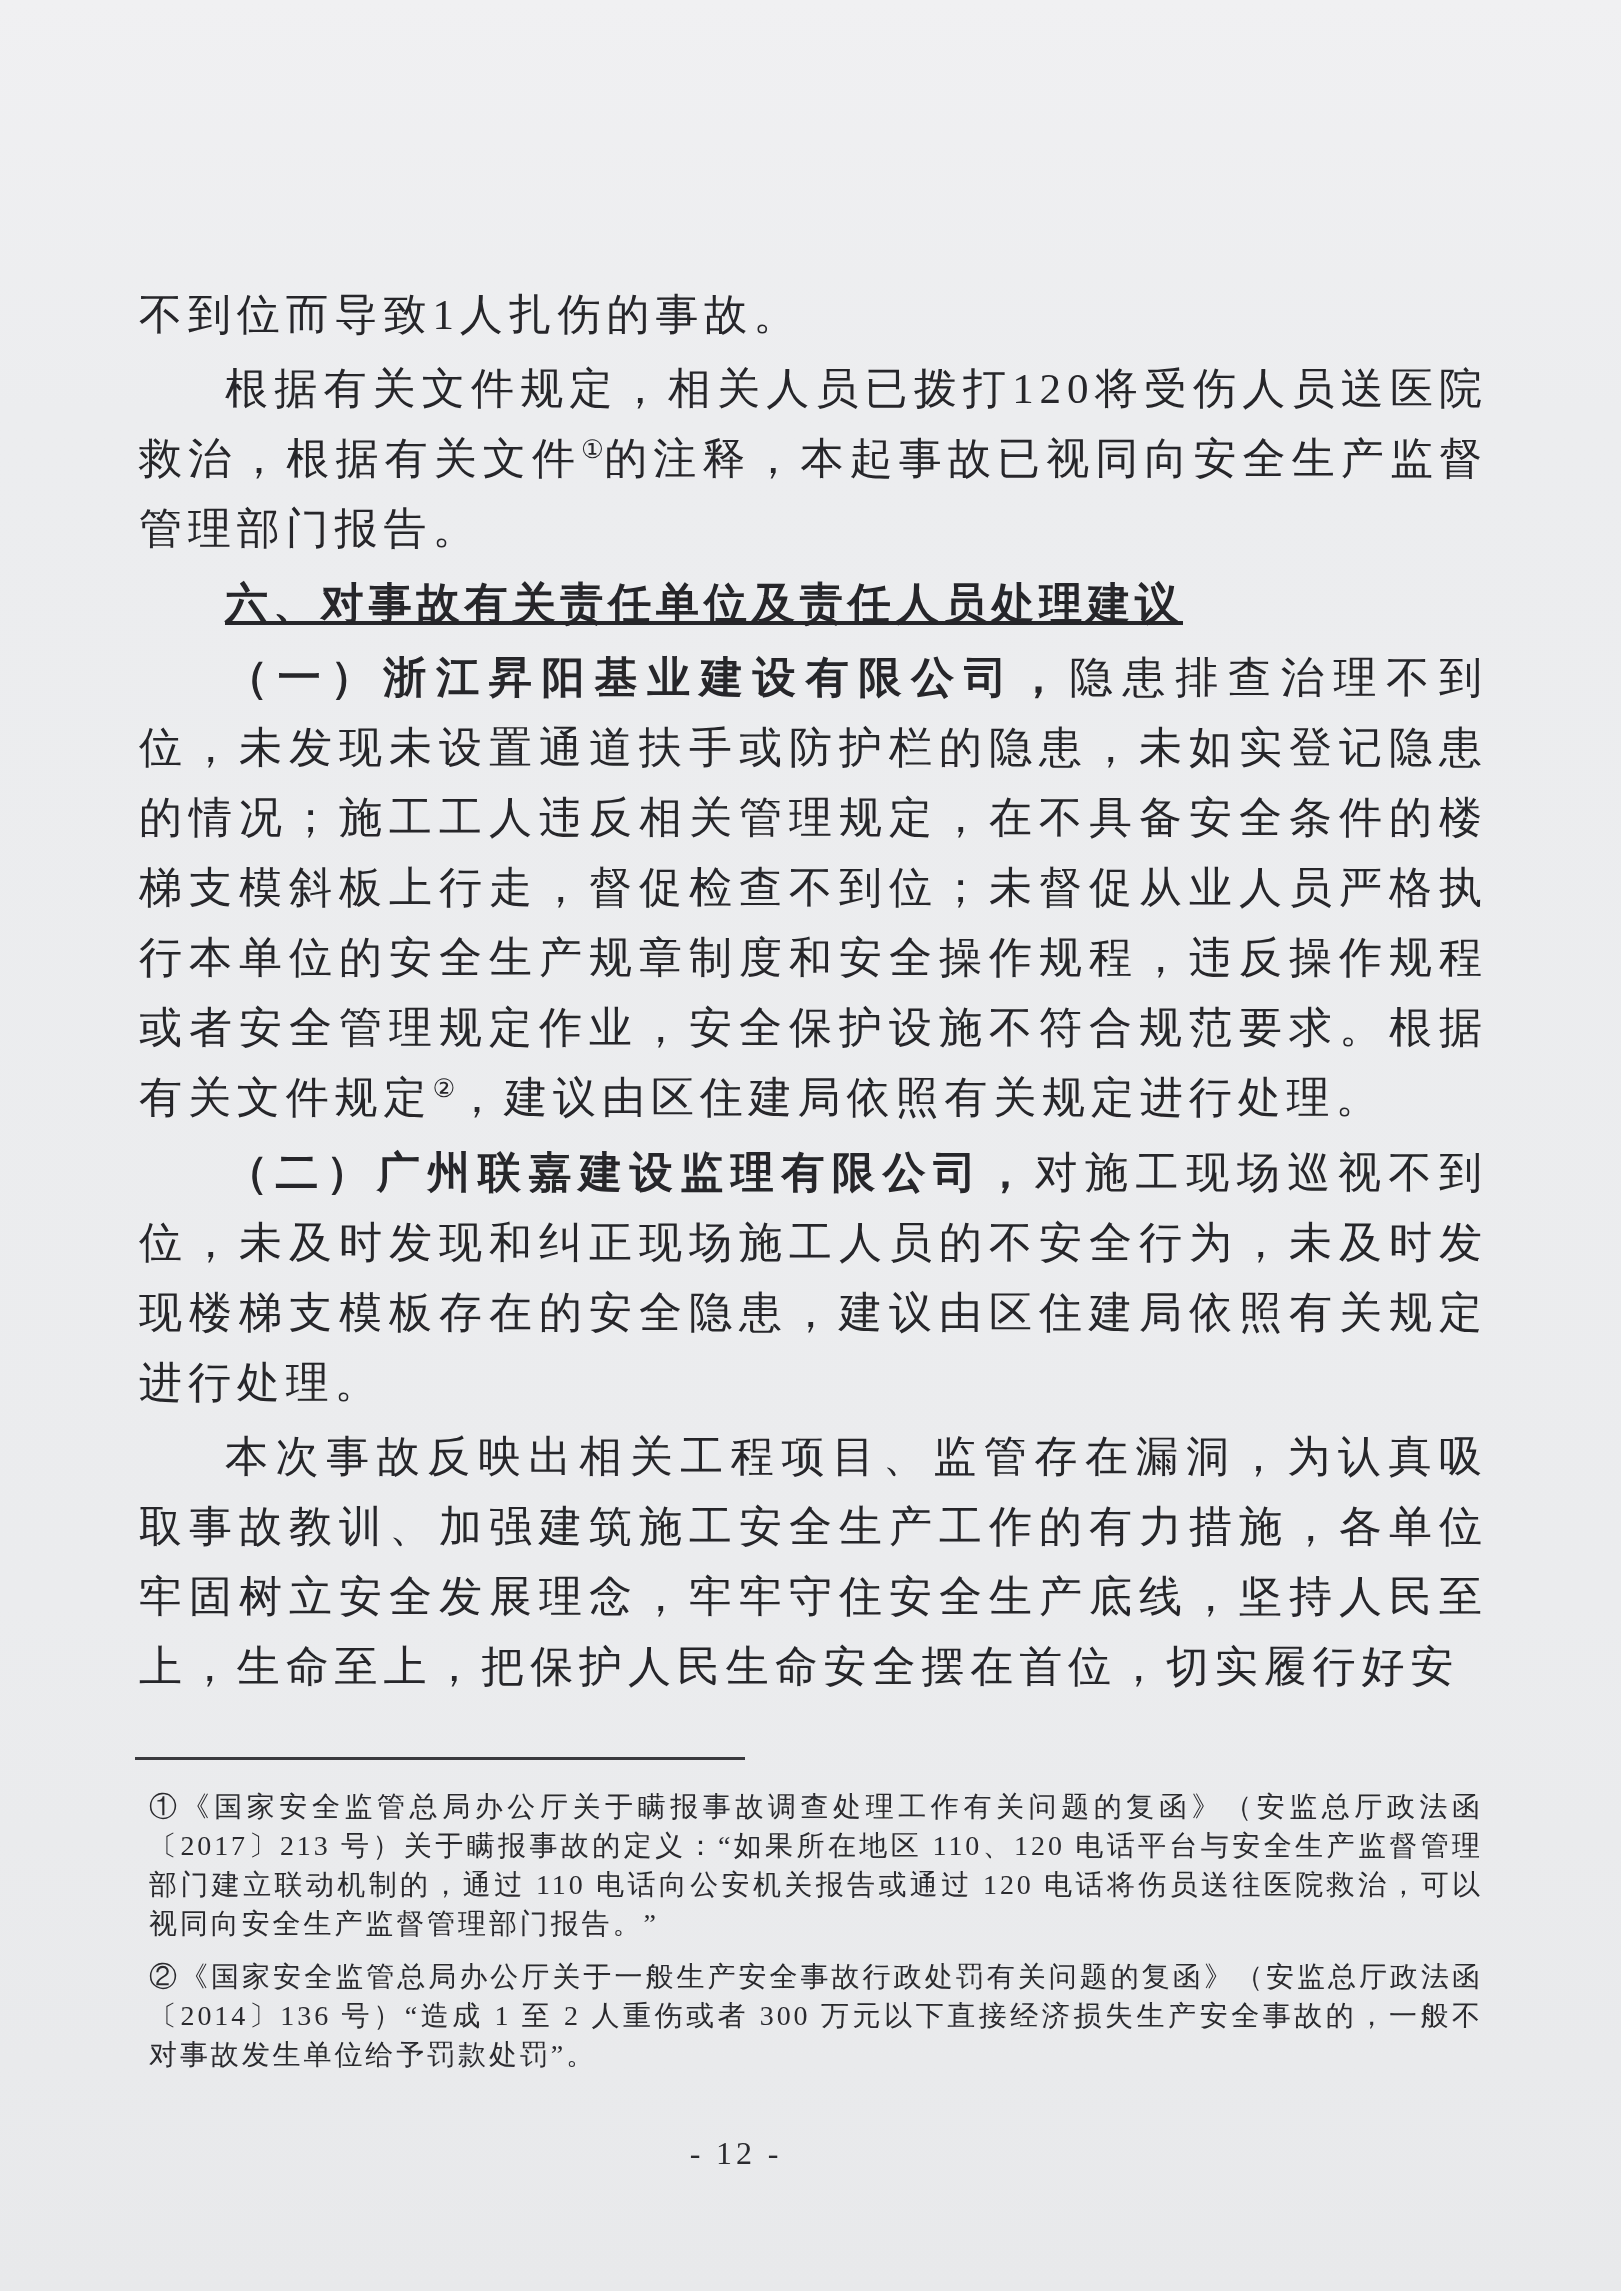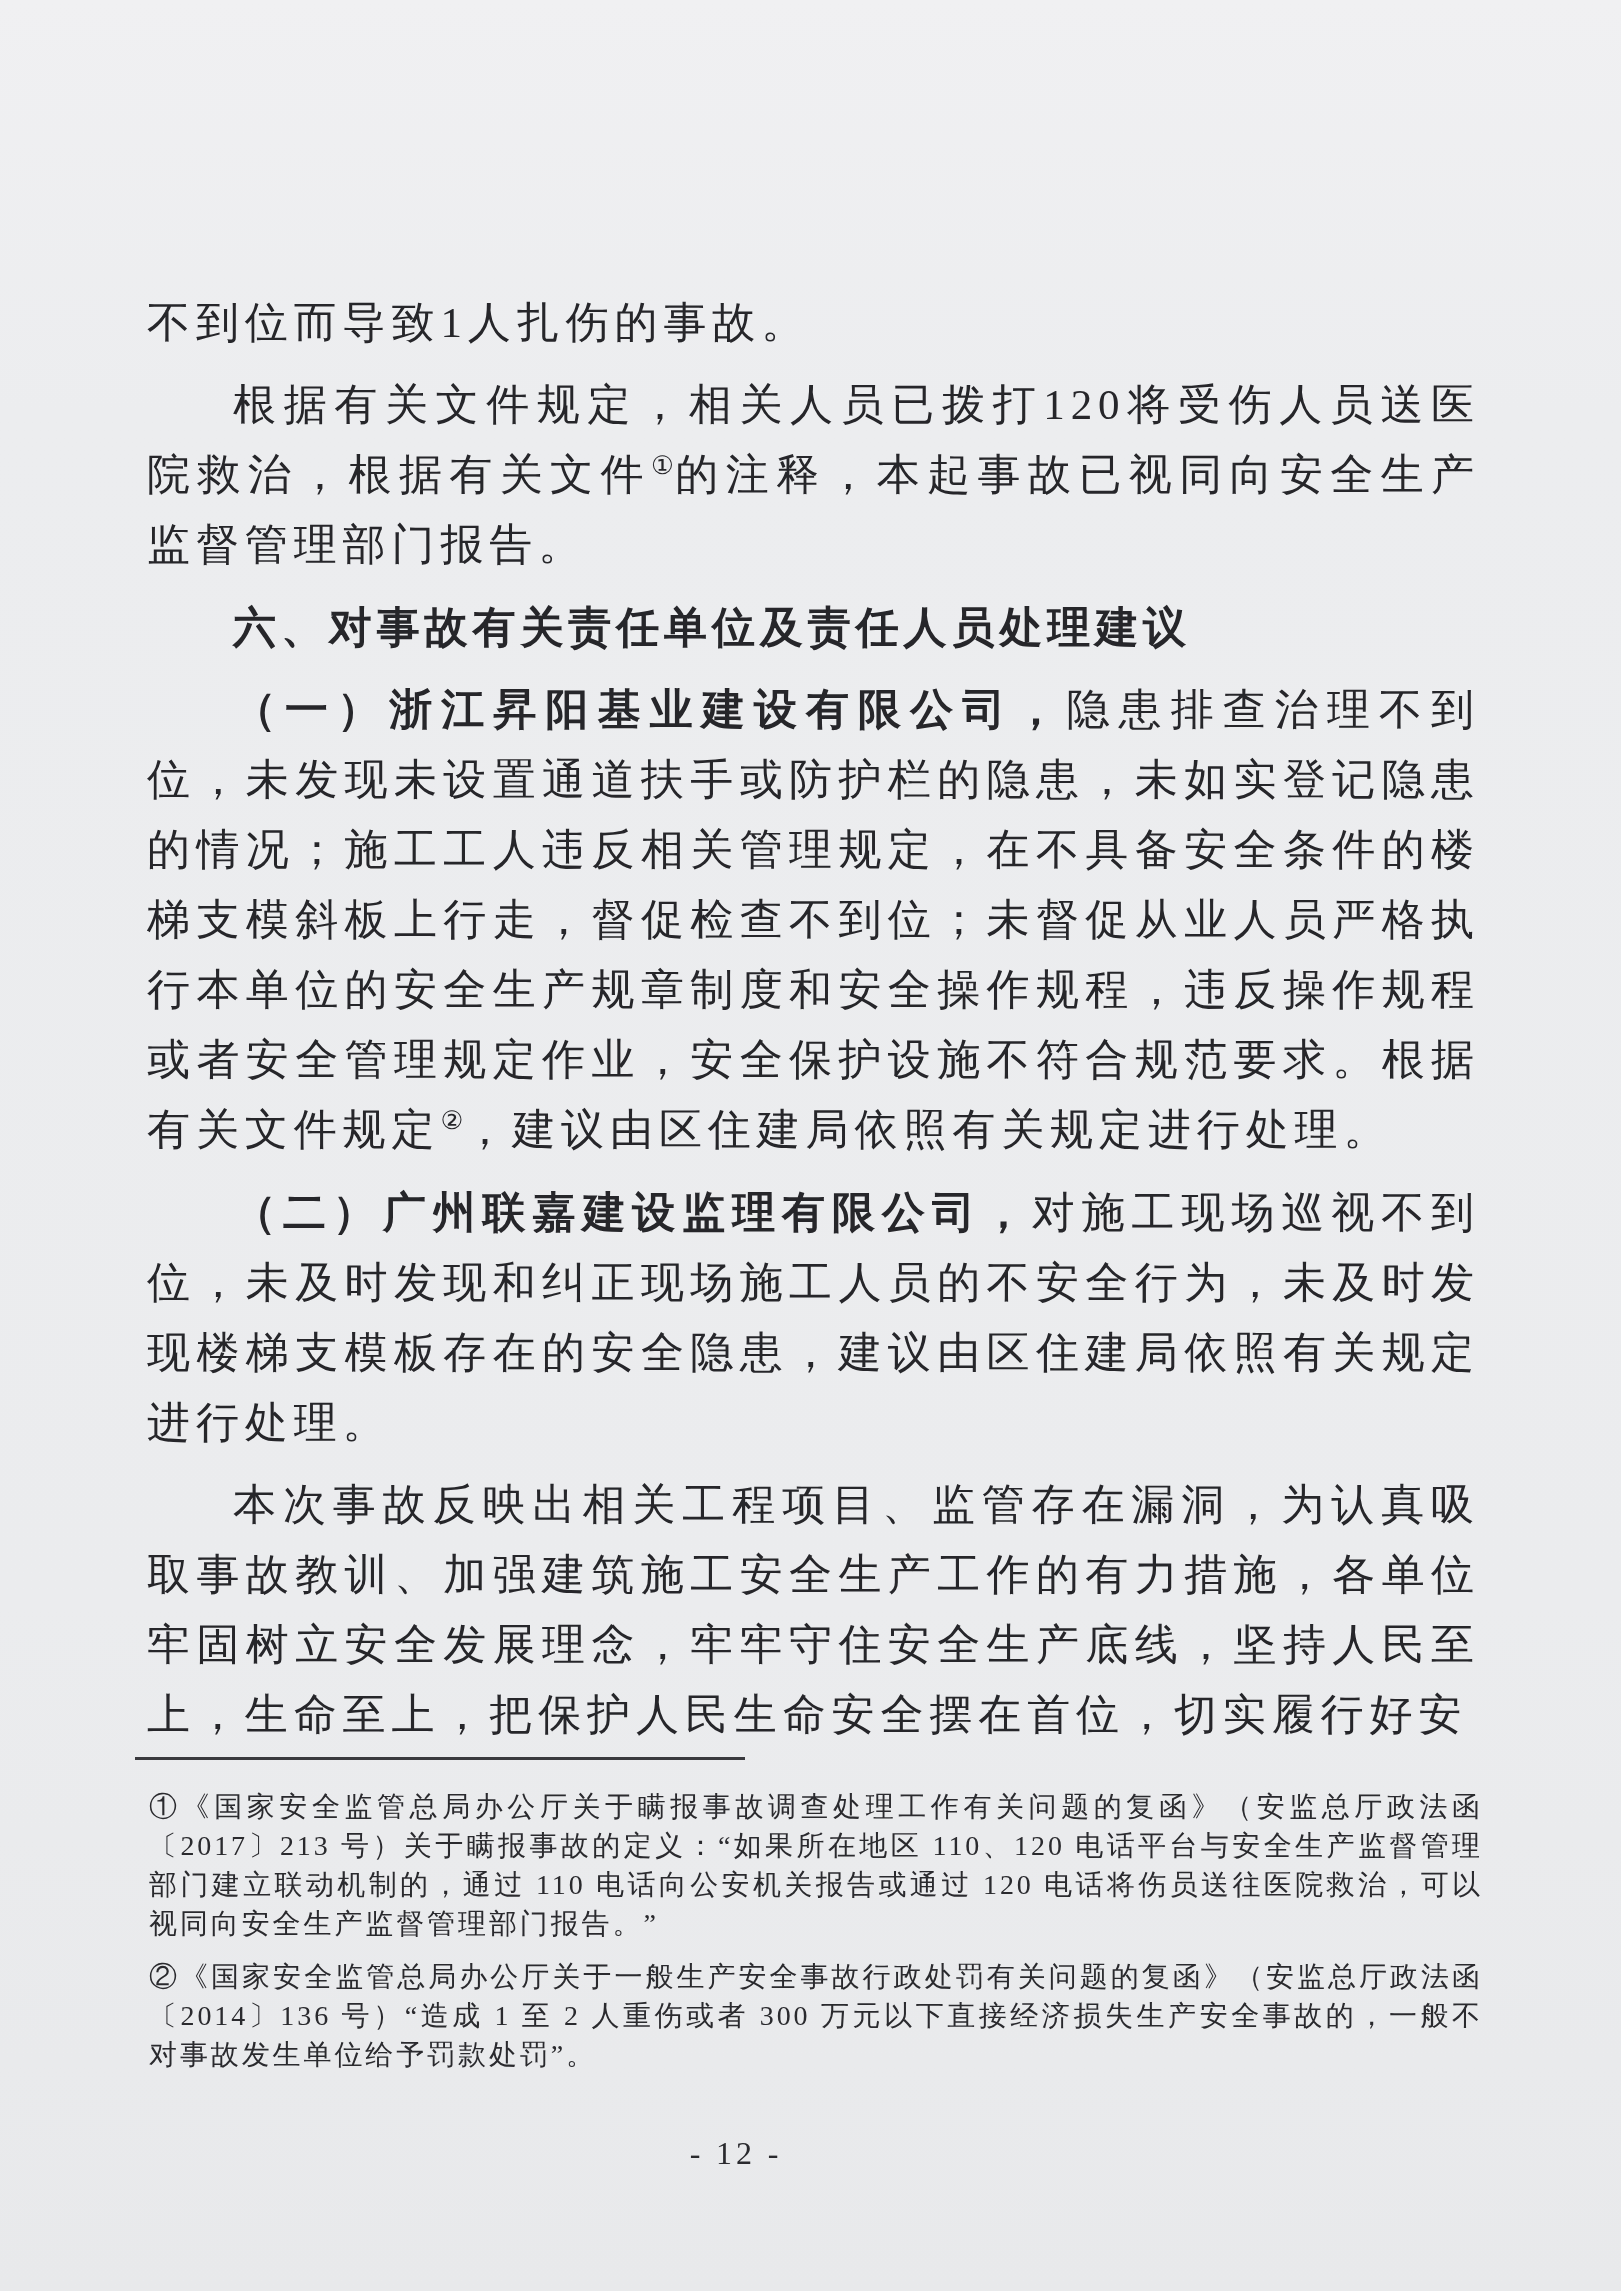--- a/index.html
+++ b/index.html
@@ -22,33 +22,34 @@
     background: linear-gradient(180deg, #f0f0f2 0%, #ecedef 18%, #ebecee 70%, #e8e9eb 100%);
   }
   .doc-body {
     position: absolute;
     left: 135px;
     top: 276px;
     width: 1357px;
     color: #26262a;
   }
   .para {
-    margin: 12px;
+    margin: 4px;
     font-size: 43px;
     line-height: 70px;
     letter-spacing: 5.9px;
     text-align: justify;
     text-justify: inter-character;
     color: #26262a;
   }
   .para.indent { text-indent: 2em; }
   .para.heading {
     font-family: "Liberation Sans", sans-serif;
     font-weight: bold;
     letter-spacing: 4.9px;
+    text-decoration: underline;
   }
   .run-bold {
     font-family: "Liberation Sans", sans-serif;
     font-weight: bold;
   }
   .run-sup {
     font-size: 25.5px;
     vertical-align: super;
     line-height: 0;
     letter-spacing: 0;

